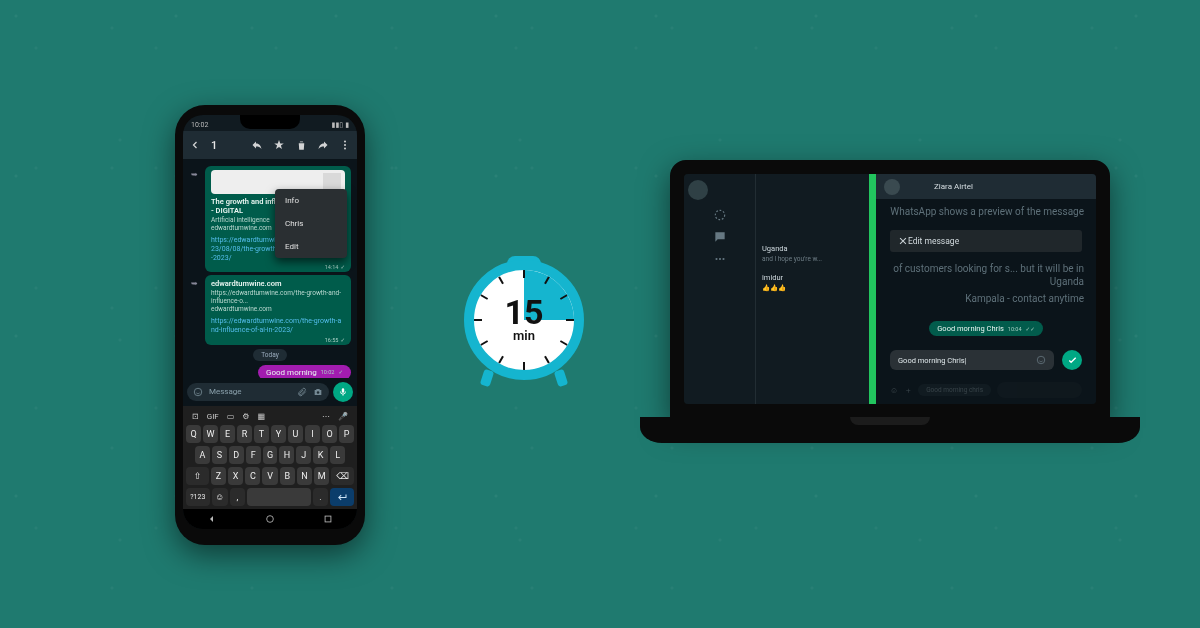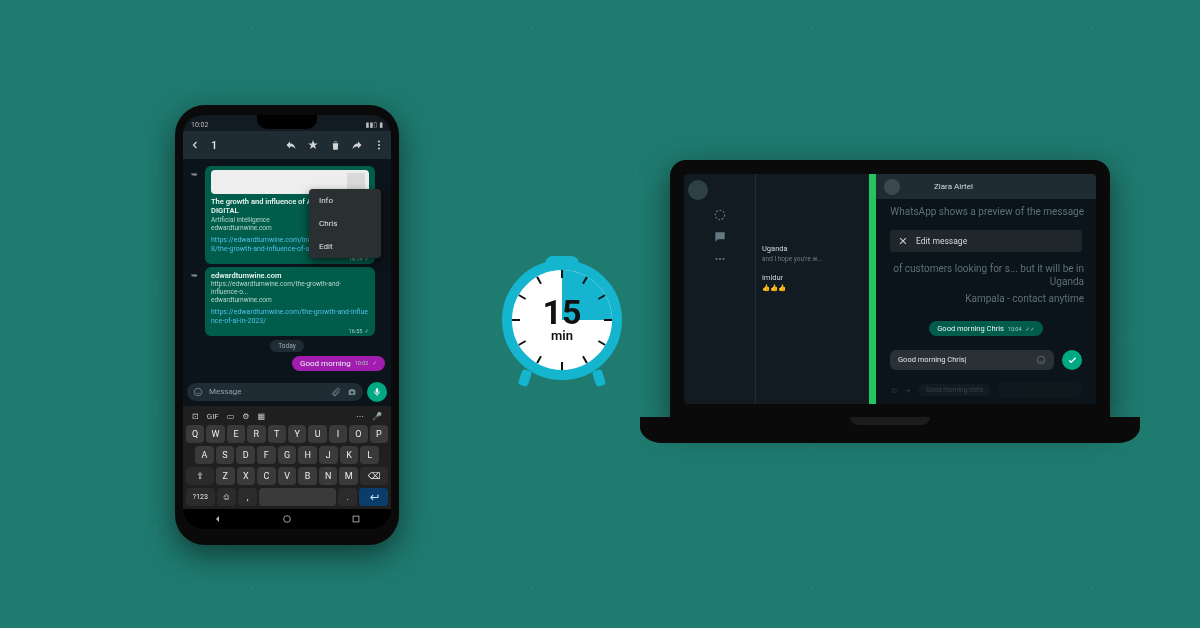--- a/index.html
+++ b/index.html
@@ -14,21 +14,21 @@
     background-size: 160px 160px, 120px 120px, 200px 200px, 140px 140px;
     position: relative;
     font-family: -apple-system, "Segoe UI", Roboto, Arial, sans-serif;
     overflow: hidden;
   }
 
   
   .phone {
     position: absolute;
     left: 175px; top: 105px;
-    width: 224px; height: 440px;
+    width: 190px; height: 440px;
     background: #0a0a0a;
     border-radius: 30px;
     box-shadow: 0 10px 30px rgba(0,0,0,0.5);
     padding: 10px 8px 16px 8px;
   }
   .phone-screen {
     width: 100%; height: 100%;
     background: #111b21;
     border-radius: 20px;
     overflow: hidden;
@@ -126,21 +126,21 @@
   }
   .key.wide{flex:1.5;}
   .key.dark{background:#2b2b2b;}
   .navbar {
     background:#000; height:20px; display:flex; justify-content:space-around; align-items:center;
   }
   .navdot{width:14px;height:14px;display:flex;align-items:center;justify-content:center;}
 
   
   .clock {
-    position:absolute; left:502px; top:260px; width:120px; height:120px;
+    position:absolute; left:464px; top:260px; width:120px; height:120px;
   }
   .clock-bell{position:absolute;top:-4px;left:50%;transform:translateX(-50%);width:34px;height:14px;background:#15b5cf;border-radius:8px 8px 0 0;}
   .clock-body{
     width:100%;height:100%;border-radius:50%;
     border:10px solid #15b5cf; background:#fff; position:relative; overflow:hidden;
   }
   .clock-quadrant{position:absolute;top:0;right:0;width:50%;height:50%;background:#15b5cf;}
   .clock-dash{position:absolute;width:2px;height:8px;background:#111;left:calc(50% - 1px);transform-origin:50% 50px;}
   .clock-text{position:absolute;inset:0;display:flex;flex-direction:column;align-items:center;justify-content:center;}
   .clock-num{font-size:34px;font-weight:700;color:#111;line-height:.9;}
@@ -181,36 +181,36 @@
   .wa-list-item .nm{font-size:7.5px;color:#cfd9de;}
   .wa-list-item .pv{font-size:6.5px;color:#6e7d85;}
 
   .wa-main{flex:1;background:#0b141a;display:flex;flex-direction:column;position:relative;}
   .wa-main-header{height:26px;background:#1f2c34;display:flex;align-items:center;gap:6px;padding:0 8px;}
   .wa-main-header .av{width:16px;height:16px;border-radius:50%;background:#3a4a50;}
   .wa-main-header .nm{font-size:8px;color:#d6dee2;margin-left:28px;}
   .wa-main-body{flex:1;position:relative;padding:6px;}
   .dim-msg{color:#5e7079;font-size:10px;text-align:right;padding:0 6px 4px 0;line-height:1.3;}
   .edit-bar{
-    background:#20272b;border-radius:3px;padding:6px 8px;display:flex;align-items:center;gap:8px;
+    background:#20272b;border-radius:3px;padding:6px 8px;display:flex;align-items:center;
     margin:8px 8px 10px 8px;
   }
   .edit-bar .x{width:10px;height:10px;display:flex;align-items:center;justify-content:center;color:#aeb8bd;}
   .edit-bar .lbl{font-size:8.5px;color:#d2dade;}
   .gm-chip{
     background:#025c4c;color:#eaf6f2;font-size:7.5px;border-radius:8px;padding:3px 8px;
     width:fit-content;margin:12px auto 14px auto;display:flex;gap:4px;align-items:center;
   }
   .gm-chip .tm{font-size:5.5px;color:#a6cfc3;}
   .edit-input-row{
     display:flex;align-items:center;gap:8px;padding:0 8px 4px 8px;
   }
   .edit-input{
     flex:1;background:#2a3136;border-radius:6px;padding:5px 8px;font-size:7.5px;color:#dfe7ea;
-    display:flex;justify-content:space-between;
+    display:flex;align-items:center;justify-content:space-between;
   }
   .send-ok{width:20px;height:20px;border-radius:50%;background:#00a884;display:flex;align-items:center;justify-content:center;}
   .ghost-row{opacity:.35;margin-top:8px;padding:0 8px;display:flex;gap:6px;align-items:center;}
   .ghost-chip{background:#1d2a30;border-radius:8px;padding:2px 8px;font-size:6.5px;color:#89979c;}
   .ghost-input{flex:1;height:16px;background:#182026;border-radius:10px;}
 
   svg{display:block;}
 </style>
 </head>
 <body>

